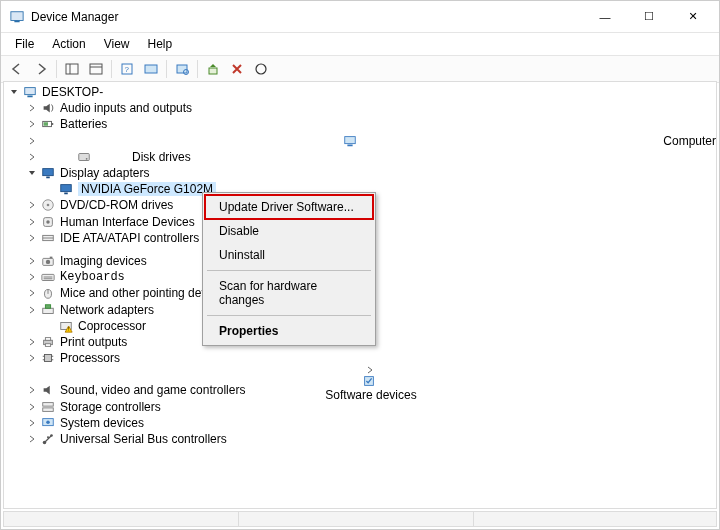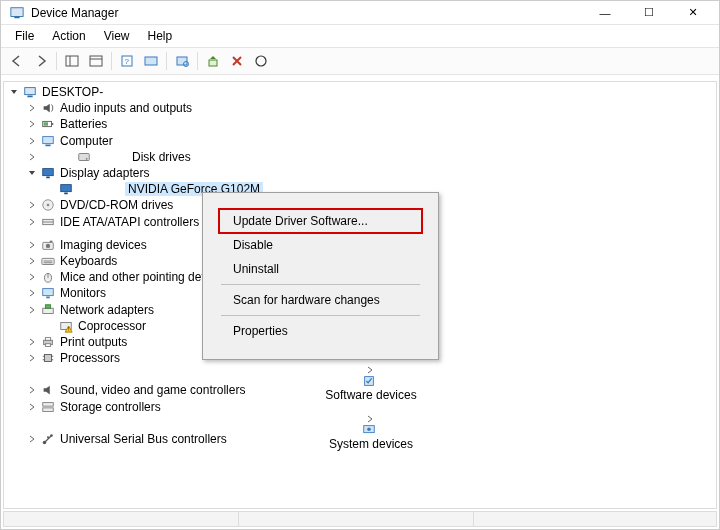--- a/index.html
+++ b/index.html
@@ -10,21 +10,21 @@
     background: #fff;
     width: 720px;
     height: 530px;
     overflow: hidden;
     position: relative;
     border: 1px solid #ccc;
   }
   .titlebar {
     display: flex;
     align-items: center;
-    height: 24px;
+    height: 32px;
     padding: 0 4px 0 8px;
     background: #fff;
     border-bottom: 1px solid #e5e5e5;
   }
   .title-icon {
     width: 16px; height: 16px;
     margin-right: 6px;
     display: inline-flex; align-items: center; justify-content: center;
   }
   .title-text { flex: 0 0 auto; }
@@ -76,47 +76,46 @@
     align-items: center;
     height: 16.2px;
     white-space: nowrap;
     padding-left: 4px;
   }
   .tw { width: 12px; height: 12px; margin-right: 2px; display:inline-flex; align-items:center; justify-content:center; color:#666; font-size:9px;}
   .ic { width: 16px; height: 16px; margin-right: 4px; display:inline-flex; align-items:center; justify-content:center; }
   .nm { }
   .selected {
     background: #cde8ff;
-    margin-left: 47px;
   }
   .context-menu {
     position: absolute;
     left: 201px;
     top: 191px;
-    width: 237px;
+    width: 174px;
     background: #f0f0f0;
     border: 1px solid #a0a0a0;
     box-shadow: 2px 2px 4px rgba(0,0,0,0.25);
     z-index: 100;
-    padding: 16px;
+    padding: 2px;
   }
   .cm-item {
     padding: 5px 14px;
     font-size: 12px;
   }
   .cm-item.highlight {
     outline: 2px solid #d30000;
     outline-offset: -1px;
   }
   .cm-sep {
     height: 1px;
     background: #c0c0c0;
     margin: 3px 2px;
   }
-  .cm-item.bold { font-weight: normal; }
+  .cm-item.bold { font-weight: bold; }
   .statusbar {
     position: absolute;
     left: 2px; right: 2px; bottom: 2px;
     height: 16px;
     border: 1px solid #dcdcdc;
     background: #f4f4f4;
     display:flex;
   }
   .statusbar .panel { border-right:1px solid #dcdcdc; width:33%; height:100%; }
 </style>
@@ -244,21 +243,21 @@
       </span>
       <span class="ic">
         <svg width="14" height="14" viewBox="0 0 16 16">
           <rect x="2" y="5" width="10" height="6" fill="none" stroke="#555"></rect>
           <rect x="12" y="7" width="2" height="2" fill="#555"></rect>
           <rect x="3" y="6" width="5" height="4" fill="#6a6"></rect>
         </svg>
       </span>
       <span class="nm">Batteries</span>
     </div>
-    <div class="row" style="padding-left: 22px;">
+    <div class="row" style="padding-left: 22px; justify-content: space-between;">
       <span class="tw">
         <svg width="8" height="8">
           <path d="M2 1 L6 4 L2 7" fill="none" stroke="#666"></path>
         </svg>
       </span>
       <span class="ic">
         <svg width="14" height="14" viewBox="0 0 16 16">
           <rect x="2" y="3" width="12" height="8" fill="#cfe5f5" stroke="#3a7ac0"></rect>
           <rect x="5" y="12" width="6" height="2" fill="#3a7ac0"></rect>
         </svg>
@@ -309,20 +308,34 @@
           <path d="M2 1 L6 4 L2 7" fill="none" stroke="#666"></path>
         </svg>
       </span>
       <span class="ic">
         <svg width="14" height="14" viewBox="0 0 16 16">
           <circle cx="8" cy="8" r="6" fill="#eee" stroke="#888"></circle>
           <circle cx="8" cy="8" r="1.5" fill="#888"></circle>
         </svg>
       </span>
       <span class="nm">DVD/CD-ROM drives</span>
+    </div>
+    <div class="row" style="padding-left: 22px;">
+      <span class="tw">
+        <svg width="8" height="8">
+          <path d="M2 1 L6 4 L2 7" fill="none" stroke="#666"></path>
+        </svg>
+      </span>
+      <span class="ic">
+        <svg width="14" height="14" viewBox="0 0 16 16">
+          <rect x="3" y="3" width="10" height="10" rx="2" fill="#eee" stroke="#777"></rect>
+          <circle cx="8" cy="8" r="2" fill="#777"></circle>
+        </svg>
+      </span>
+      <span class="nm">Human Interface Devices</span>
     </div>
     <div class="row" style="padding-left: 22px;">
       <span class="tw">
         <svg width="8" height="8">
           <path d="M2 1 L6 4 L2 7" fill="none" stroke="#666"></path>
         </svg>
       </span>
       <span class="ic">
         <svg width="14" height="14" viewBox="0 0 16 16">
           <rect x="2" y="5" width="12" height="6" fill="#eee" stroke="#777"></rect>
@@ -339,21 +352,21 @@
       </span>
       <span class="ic">
         <svg width="14" height="14" viewBox="0 0 16 16">
           <rect x="2" y="5" width="12" height="8" rx="1" fill="#eee" stroke="#777"></rect>
           <circle cx="8" cy="9" r="2.5" fill="#777"></circle>
           <rect x="10" y="3" width="3" height="2" fill="#777"></rect>
         </svg>
       </span>
       <span class="nm">Imaging devices</span>
     </div>
-    <div class="row" style="padding-left: 22px;">
+    <div class="row" style="padding-left: 22px; font-family: Liberation Mono, monospace;">
       <span class="tw">
         <svg width="8" height="8">
           <path d="M2 1 L6 4 L2 7" fill="none" stroke="#666"></path>
         </svg>
       </span>
       <span class="ic">
         <svg width="14" height="14" viewBox="0 0 16 16">
           <rect x="1" y="5" width="14" height="7" rx="1" fill="#eee" stroke="#777"></rect>
           <line x1="3" y1="8" x2="13" y2="8" stroke="#777"></line>
           <line x1="3" y1="10" x2="13" y2="10" stroke="#777"></line>
@@ -367,34 +380,20 @@
           <path d="M2 1 L6 4 L2 7" fill="none" stroke="#666"></path>
         </svg>
       </span>
       <span class="ic">
         <svg width="14" height="14" viewBox="0 0 16 16">
           <ellipse cx="8" cy="9" rx="4" ry="5" fill="#eee" stroke="#777"></ellipse>
           <line x1="8" y1="4" x2="8" y2="9" stroke="#777"></line>
         </svg>
       </span>
       <span class="nm">Mice and other pointing devices</span>
-    </div>
-    <div class="row" style="padding-left: 22px;">
-      <span class="tw">
-        <svg width="8" height="8">
-          <path d="M2 1 L6 4 L2 7" fill="none" stroke="#666"></path>
-        </svg>
-      </span>
-      <span class="ic">
-        <svg width="14" height="14" viewBox="0 0 16 16">
-          <rect x="2" y="3" width="12" height="8" fill="#cfe5f5" stroke="#3a7ac0"></rect>
-          <rect x="6" y="12" width="4" height="2" fill="#3a7ac0"></rect>
-        </svg>
-      </span>
-      <span class="nm">Monitors</span>
     </div>
     <div class="row" style="padding-left: 22px;">
       <span class="tw">
         <svg width="8" height="8">
           <path d="M2 1 L6 4 L2 7" fill="none" stroke="#666"></path>
         </svg>
       </span>
       <span class="ic">
         <svg width="14" height="14" viewBox="0 0 16 16">
           <rect x="2" y="6" width="12" height="6" fill="#eee" stroke="#777"></rect>
@@ -480,21 +479,21 @@
         </svg>
       </span>
       <span class="ic">
         <svg width="14" height="14" viewBox="0 0 16 16">
           <rect x="2" y="3" width="12" height="4" fill="#eee" stroke="#777"></rect>
           <rect x="2" y="9" width="12" height="4" fill="#eee" stroke="#777"></rect>
         </svg>
       </span>
       <span class="nm">Storage controllers</span>
     </div>
-    <div class="row" style="padding-left: 22px; flex-direction: column;">
+    <div class="row" style="padding-left: 22px;">
       <span class="tw">
         <svg width="8" height="8">
           <path d="M2 1 L6 4 L2 7" fill="none" stroke="#666"></path>
         </svg>
       </span>
       <span class="ic">
         <svg width="14" height="14" viewBox="0 0 16 16">
           <rect x="2" y="3" width="12" height="8" fill="#cfe5f5" stroke="#3a7ac0"></rect>
           <circle cx="8" cy="7" r="2" fill="#3a7ac0"></circle>
         </svg>

